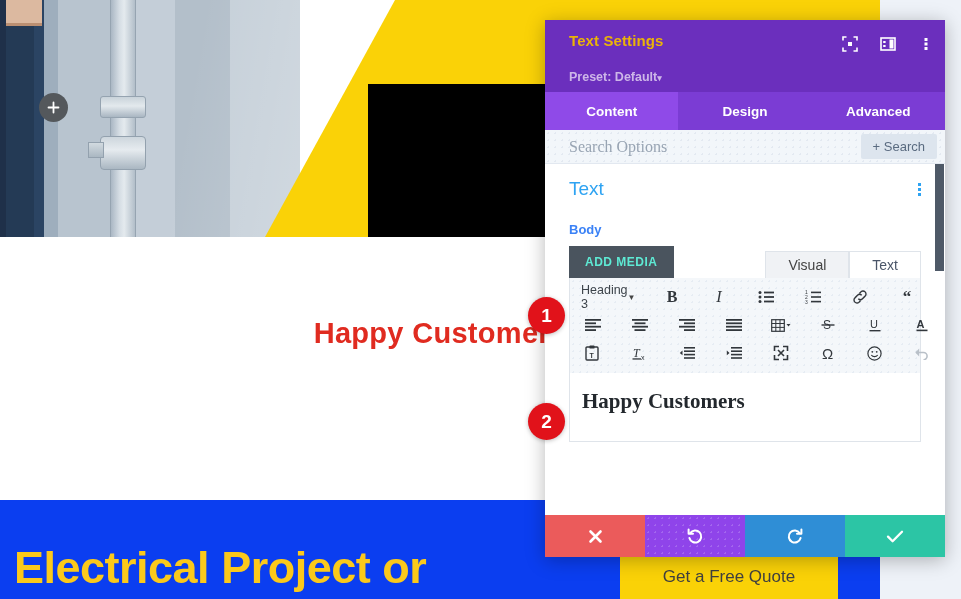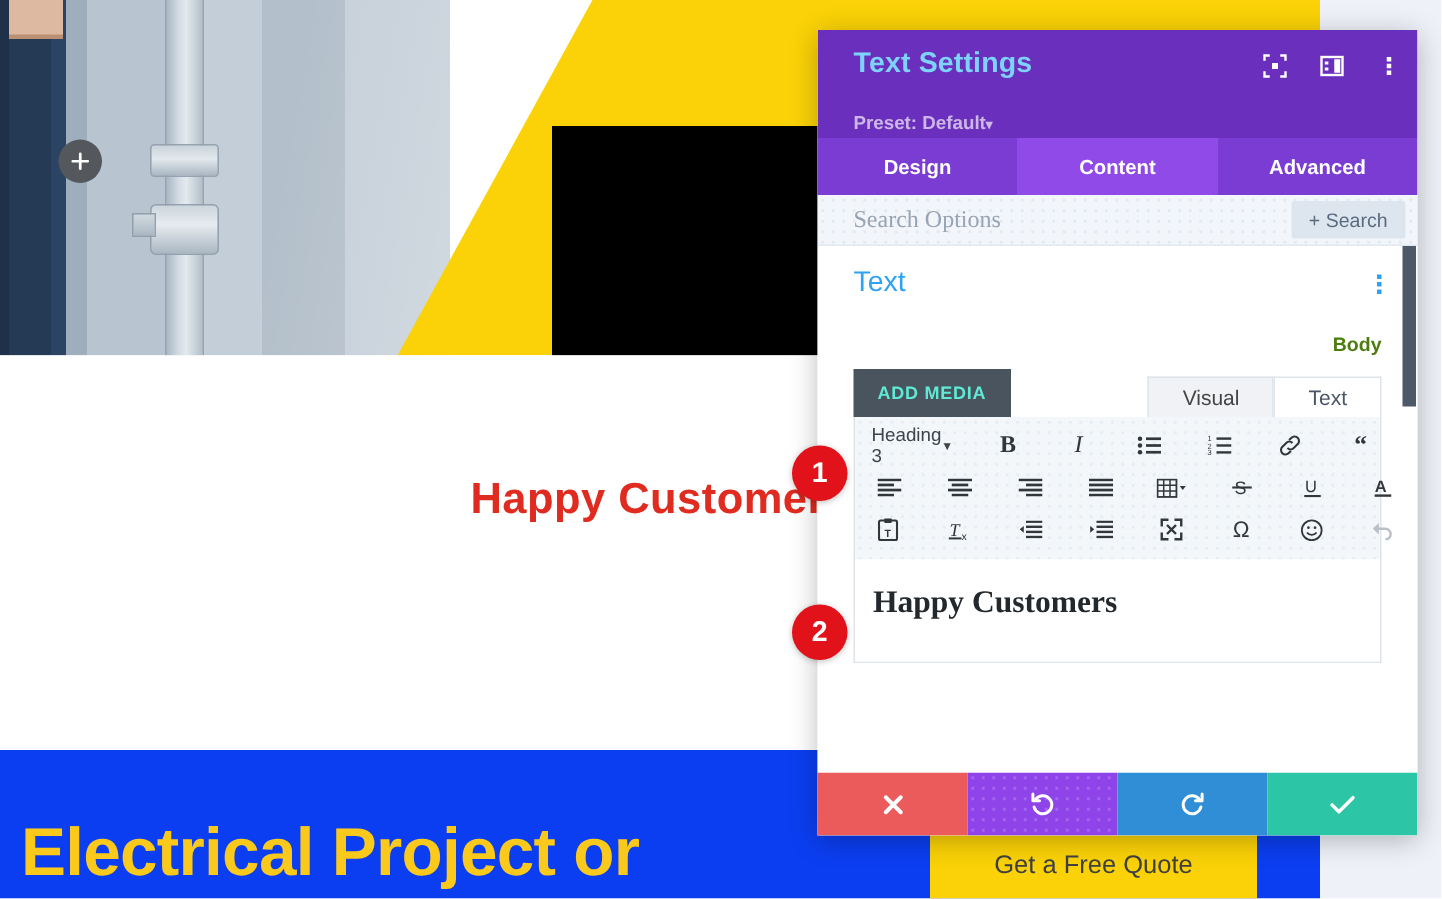--- a/index.html
+++ b/index.html
@@ -105,21 +105,21 @@
     background:#eef2f8;
   }
 
   
   #modal {
     position:absolute; left:545px; top:20px; width:400px; height:537px;
     background:#fff; box-shadow:0 3px 18px rgba(0,0,0,.28);
     display:flex; flex-direction:column; overflow:hidden;
   }
   .m-header { background:#6b2fbd; padding:12px 14px 9px 24px; position:relative; flex:0 0 auto; height:72px; }
-  .m-title { color:#7dd3fc; font-size:19px; font-weight:700; letter-spacing:.1px; }
+  .m-title { color:#eab308; font-size:15px; font-weight:700; letter-spacing:.1px; }
   .m-preset { color:#cdb6e8; font-size:12.5px; font-weight:700; margin-top:21px; }
   .m-preset .caret { font-size:9px; }
   .m-header-icons { position:absolute; right:10px; top:15px; display:flex; gap:20px; align-items:center; }
   .hicon { width:18px; height:18px; color:#fff; display:flex; align-items:center; justify-content:center; cursor:pointer; }
   .hicon svg { display:block; }
 
   .m-tabs { display:flex; background:#7b3cd4; flex:0 0 auto; height:38px; }
   .m-tab {
     flex:1; display:flex; align-items:center; justify-content:center;
     color:#fff; font-size:13.5px; font-weight:700; cursor:pointer;
@@ -145,21 +145,21 @@
   }
 
   .m-body { flex:1 1 auto; position:relative; overflow:hidden; background:#fff; }
   .m-body-inner { padding:14px 24px 0 24px; }
 
   .section-head { display:flex; align-items:center; justify-content:space-between; margin-bottom:22px; }
   .section-title { color:#2ea3f2; font-size:19px; }
   .dots-v { color:#2ea3f2; font-size:15px; letter-spacing:1px; line-height:.6; cursor:pointer; }
   .dots-v i { display:block; width:3px; height:3px; background:#2ea3f2; margin:2px 0; }
 
-  .field-label { font-size:13px; font-weight:700; color:#4d7c0f; margin-bottom:9px;text-align:right; }
+  .field-label { font-size:13px; font-weight:700; color:#3b82f6; margin-bottom:9px; }
 
   .editor-top { display:flex; align-items:flex-end; justify-content:space-between; }
   .add-media {
     background:#4a545e; color:#5eead4; font-size:12px; font-weight:700;
     letter-spacing:.5px; padding:9px 16px; cursor:pointer;
   }
   .vt-tabs { display:flex; gap:0; }
   .vt-tab {
     font-size:14px; color:#4a5568; padding:5px 22px; cursor:pointer;
     border:1px solid #dfe4ea; border-bottom:none; background:#fff;
@@ -283,22 +283,22 @@
         <svg width="4" height="16" viewBox="0 0 4 16">
           <rect x="0.5" y="2" width="3" height="3" fill="#fff"></rect>
           <rect x="0.5" y="6.5" width="3" height="3" fill="#fff"></rect>
           <rect x="0.5" y="11" width="3" height="3" fill="#fff"></rect>
         </svg>
       </div>
     </div>
   </div>
 
   <div class="m-tabs">
+    <div class="m-tab active">Content</div>
     <div class="m-tab">Design</div>
-    <div class="m-tab active">Content</div>
     <div class="m-tab">Advanced</div>
   </div>
 
   <div class="m-search">
     <input type="text" placeholder="Search Options" style="">
     <div class="filter-btn">
       <span>+</span>
       <span>Search</span>
     </div>
   </div>

